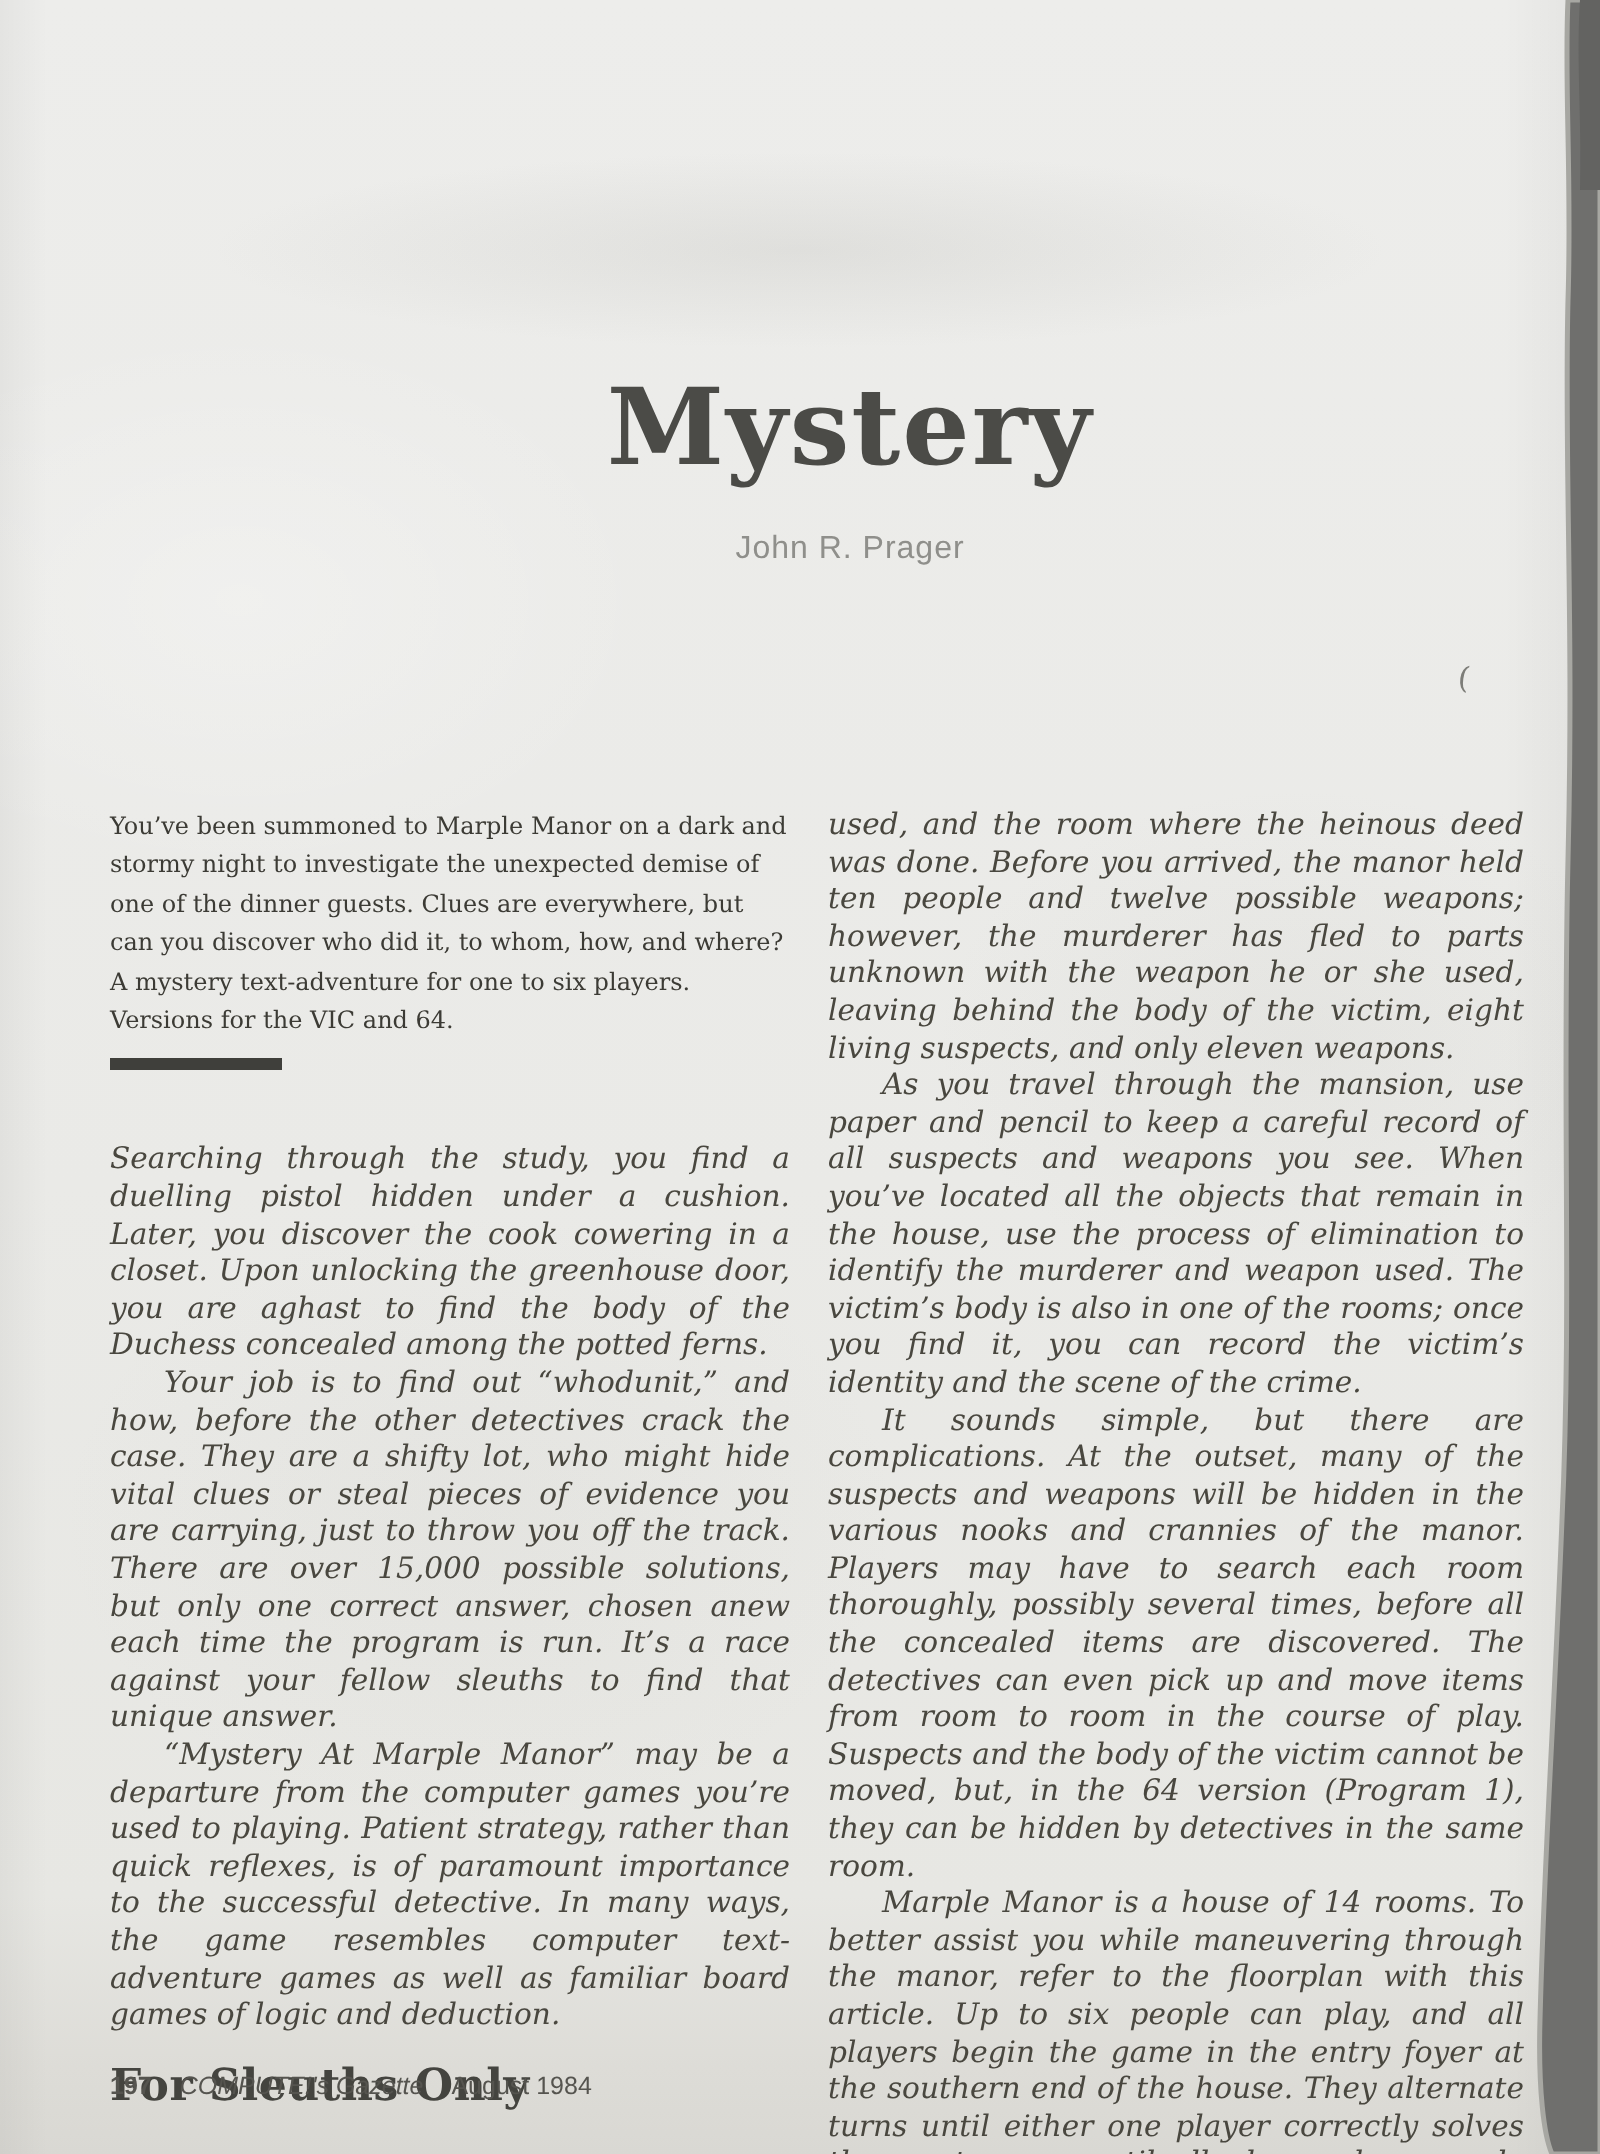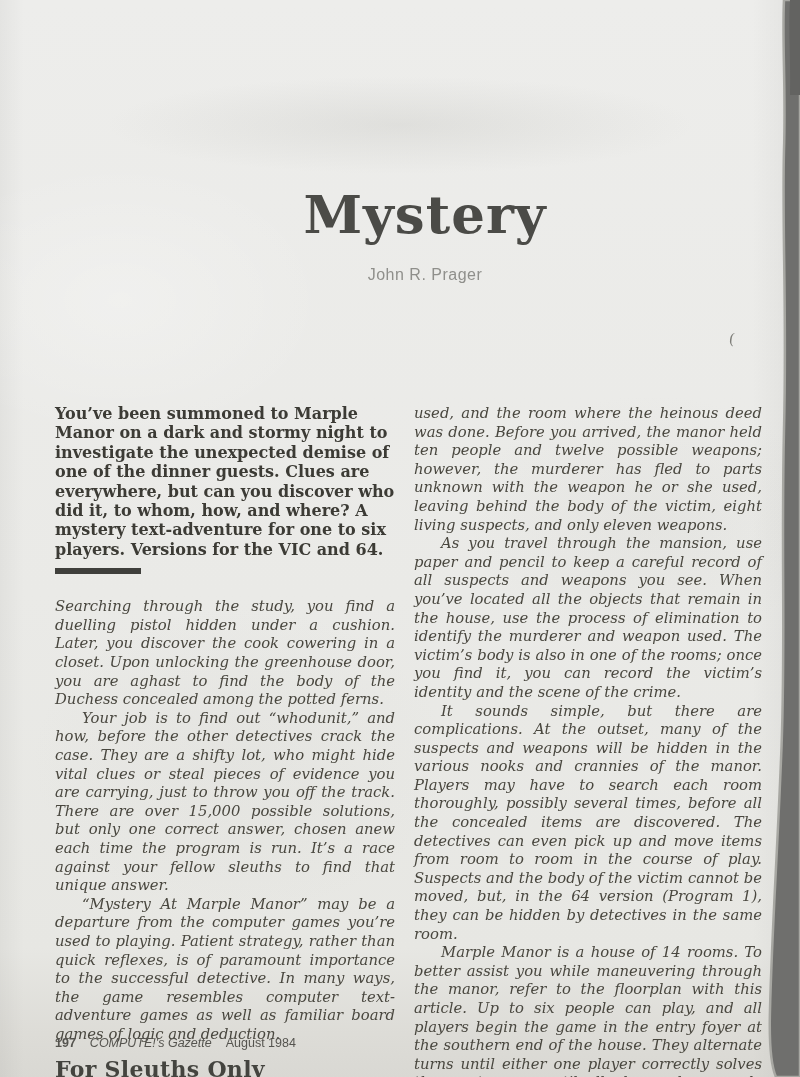--- a/index.html
+++ b/index.html
@@ -25,26 +25,26 @@
   .title{margin:186px 0 0 0;font-weight:bold;color:#4b4b47;
          font-size:53px;line-height:1.06;letter-spacing:1px;}
   .title .tline{display:block;}
   .byline{margin-top:24px;font-family:"Liberation Sans",sans-serif;
           font-size:16px;color:#8f8f8b;letter-spacing:0.5px;}
   .artifact{position:absolute;left:729px;top:330px;color:#7d7d78;
             font-family:"DejaVu Serif",serif;font-size:15px;transform:rotate(8deg);}
   .col{position:absolute;top:404px;}
   .col-left{left:55px;width:340px;}
   .col-right{left:414px;width:348px;}
-  .intro{margin:0;font-weight:bold;font-size:16px;line-height:19.4px;
+  .intro{margin:0;font-weight:normal;font-size:12px;line-height:19.4px;
          color:#3c3b35;text-align:left;}
   .rule{margin-top:9px;width:86px;height:6px;background:#3f3f3b;}
   .body{margin:0;font-size:14.8px;line-height:18.6px;color:#49473f;
         text-align:justify;text-justify:inter-word;hyphens:none;font-style:italic;}
-  .col-left .body.first-after-rule{margin-top:23px;}
+  .col-left .body.first-after-rule{margin-top:36px;}
   .body.indent{text-indent:27px;}
   .subhead{margin:12px 0 5px 0;font-size:22px;font-weight:bold;
            color:#44443f;letter-spacing:0.3px;}
   .folio{position:absolute;left:55px;top:1036px;
          font-family:"Liberation Sans",sans-serif;font-size:12.5px;color:#55544f;}
   .folio-num{font-weight:bold;margin-right:14px;}
   .folio-mag{font-style:italic;margin-right:14px;}
   .torn-edge{position:absolute;top:0;right:0;pointer-events:none;}
 </style>
 </head>

